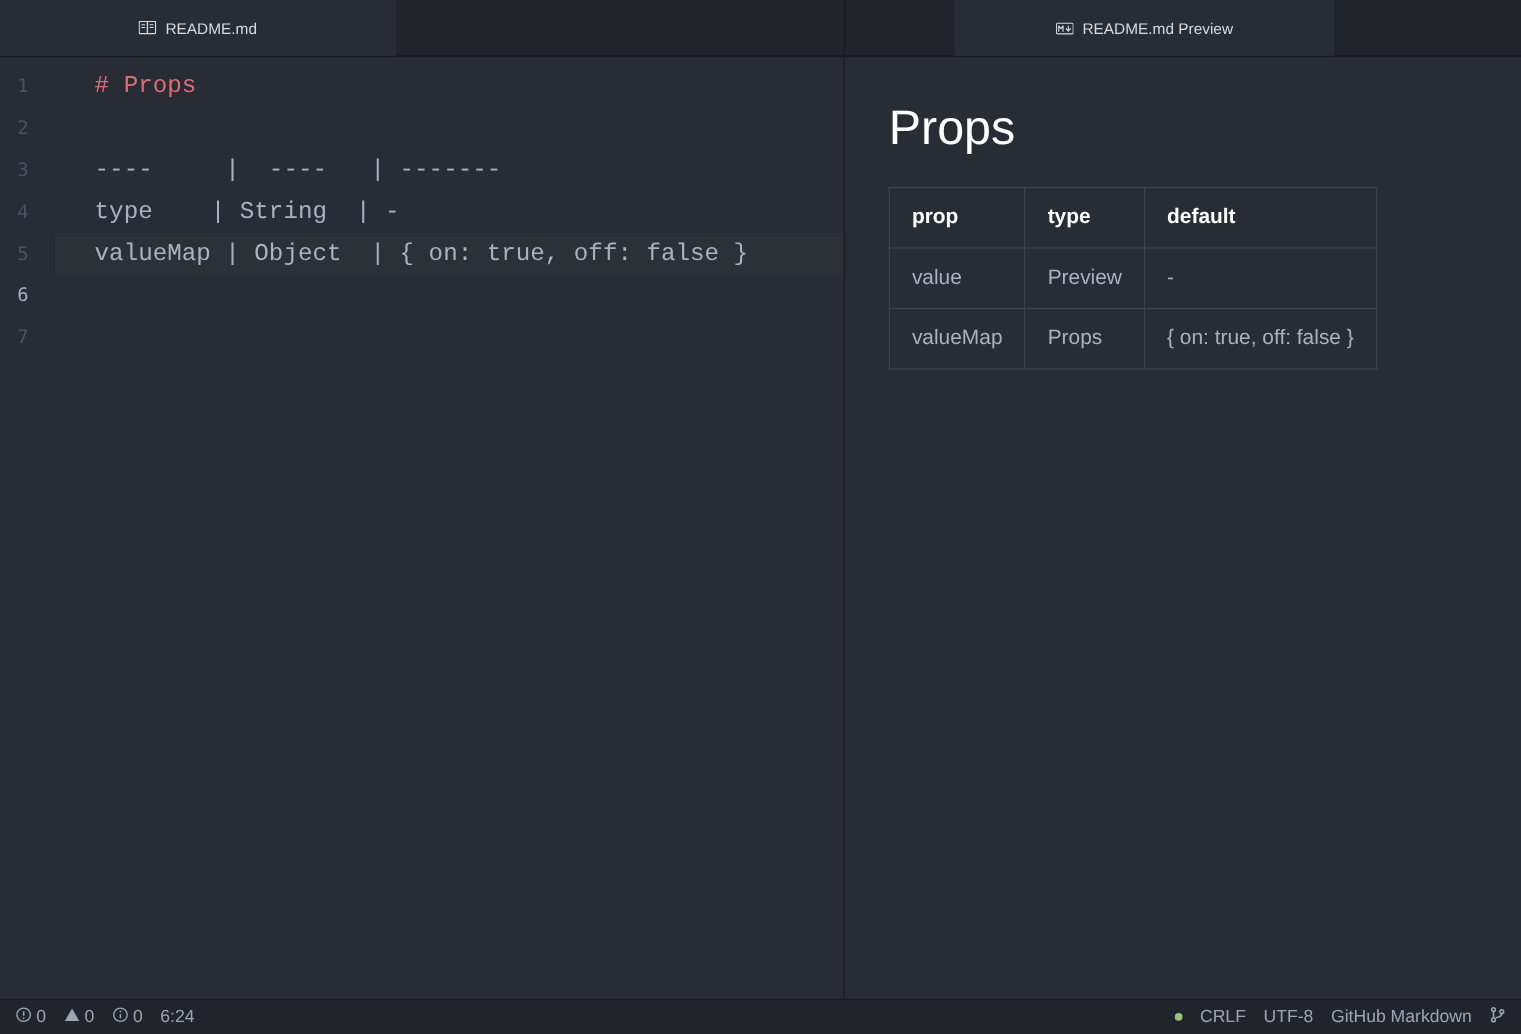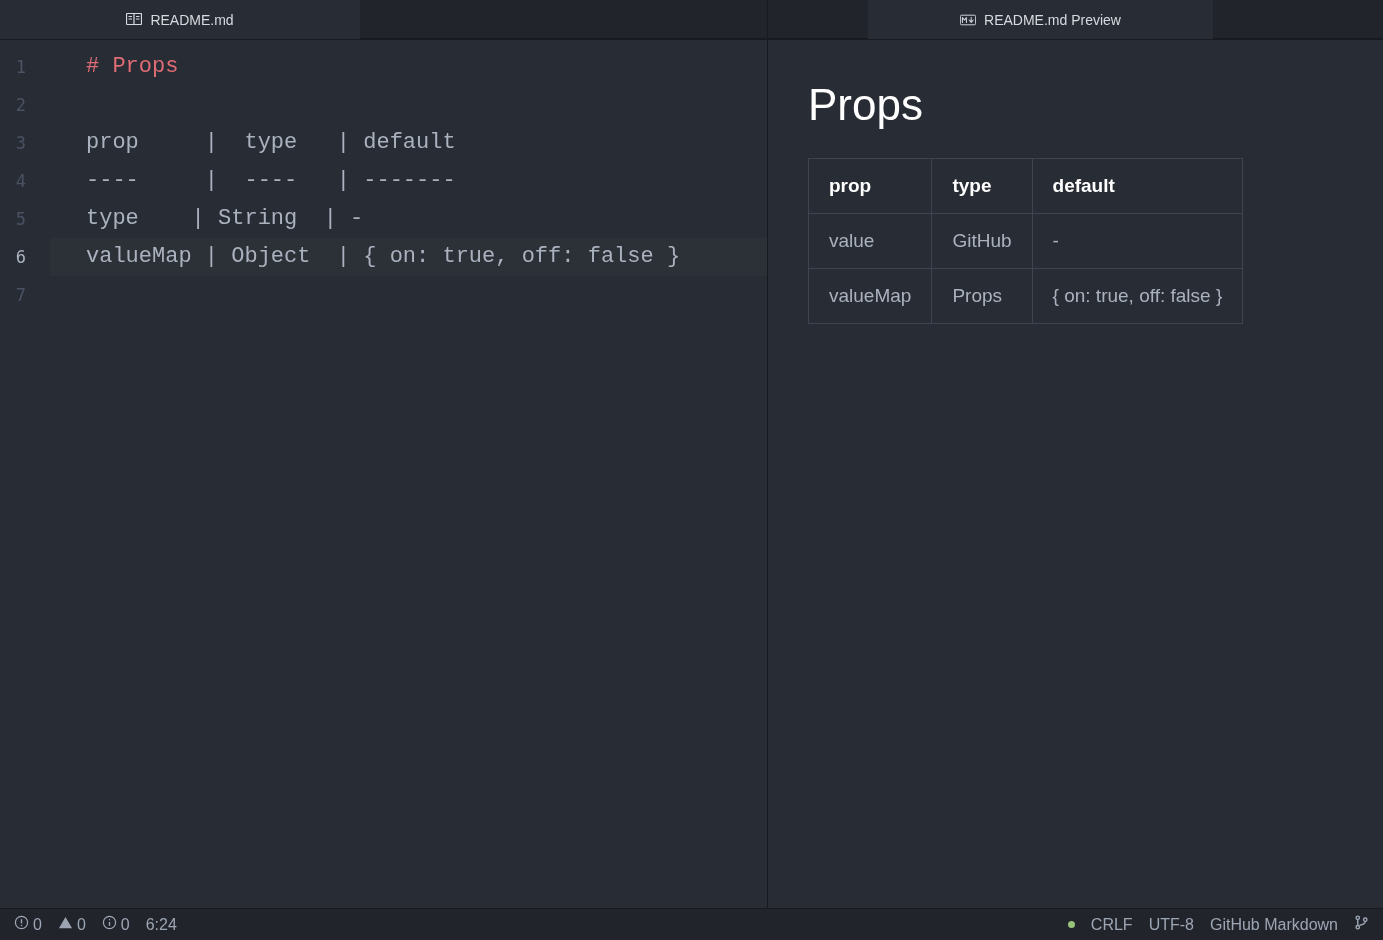--- a/index.html
+++ b/index.html
@@ -24,21 +24,21 @@
       flex: 1;
       overflow: hidden;
     }
     .pane-left {
       border-right: 1px solid #181a1f;
       flex: 0 0 768px;
     }
     .tabbar {
       display: flex;
       background: #21252b;
-      height: 40px;
+      height: 52px;
       border-bottom: 1px solid #181a1f;
     }
     .tab {
       display: flex;
       align-items: center;
       justify-content: center;
       padding: 0 20px;
       height: 100%;
       background: #21252b;
       color: #7d8590;
@@ -199,21 +199,20 @@
         <div class="line">2</div>
         <div class="line">3</div>
         <div class="line">4</div>
         <div class="line">5</div>
         <div class="line current">6</div>
         <div class="line">7</div>
       </div>
       <div class="code">
         <div class="line"><span class="tok-heading"># Props</span></div>
         <div class="line"></div>
-        <div class="line">prop     |  type   | default</div>
         <div class="line">----     |  ----   | -------</div>
         <div class="line">type    | String  | -</div>
         <div class="line cursor-wrap"><span class="cursor-line-highlight"></span><span>valueMap | Object  | { on: true, off: false }</span></div>
         <div class="line"></div>
       </div>
     </div>
   </div>
 
   <div class="pane">
     <div class="tabbar">
@@ -236,21 +235,21 @@
         <thead>
           <tr>
             <th>prop</th>
             <th>type</th>
             <th>default</th>
           </tr>
         </thead>
         <tbody>
           <tr>
             <td>value</td>
-            <td>GitHub</td>
+            <td>Preview</td>
             <td>-</td>
           </tr>
           <tr>
             <td>valueMap</td>
             <td>Props</td>
             <td>{ on: true, off: false }</td>
           </tr>
         </tbody>
       </table>
     </div>

